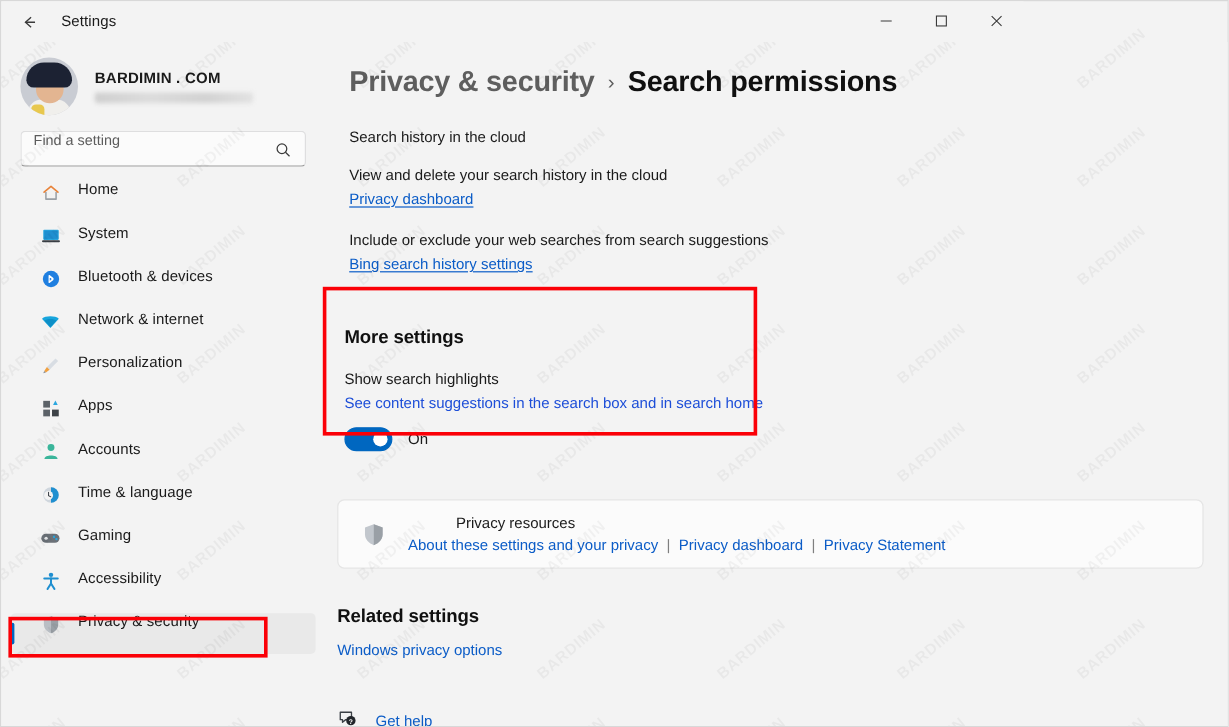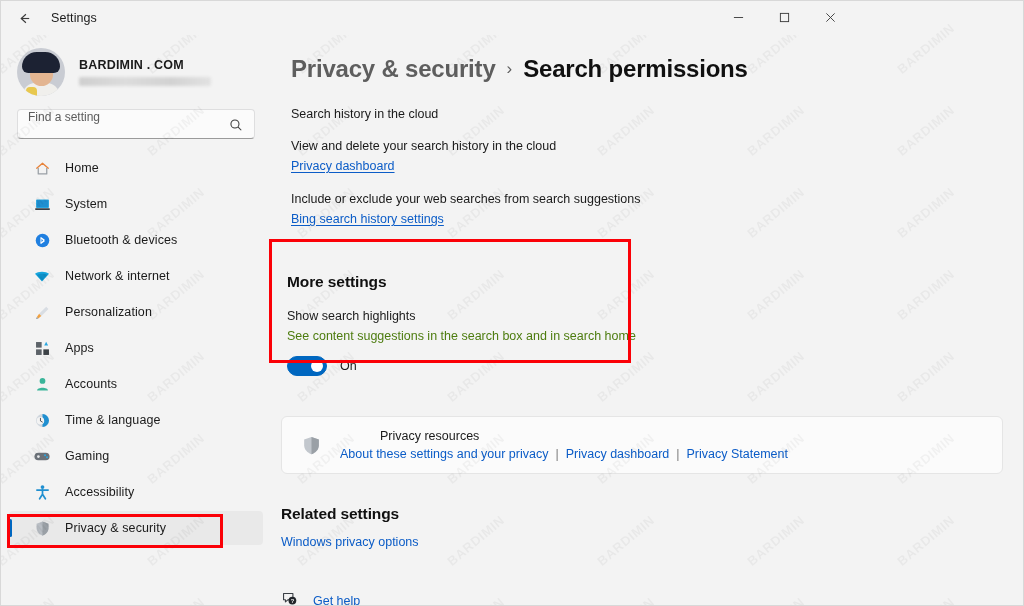--- a/index.html
+++ b/index.html
@@ -154,21 +154,21 @@
     display: flex; align-items: center; justify-content: center;
     color: #3a3a3a;
   }
 
   .nav { margin-top: 12px; }
   .nav-item {
     position: relative;
     height: 34px;
     margin: 2px 8px;
     display: flex;
-    align-items: center;
+    align-items: flex-start;
     border-radius: 4px;
     padding-left: 24px;
     cursor: default;
   }
   .nav-item.selected { background: #e9e9e9; }
   .nav-item.selected::before {
     content: "";
     position: absolute;
     left: 0; top: 8px;
     width: 3px; height: 18px;
@@ -254,21 +254,21 @@
   .setting-label {
     margin-top: 18px;
     padding-left: 6px;
     font-size: 12.5px;
     color: #1a1a1a;
   }
   .setting-desc {
     margin-top: 6px;
     padding-left: 6px;
     font-size: 12.5px;
-    color: #4d7c0f;
+    color: #1d4ed8;
   }
   .toggle-row {
     margin-top: 13px;
     padding-left: 6px;
     display: flex;
     align-items: center;
     gap: 13px;
   }
   .toggle {
     width: 40px; height: 20px;

